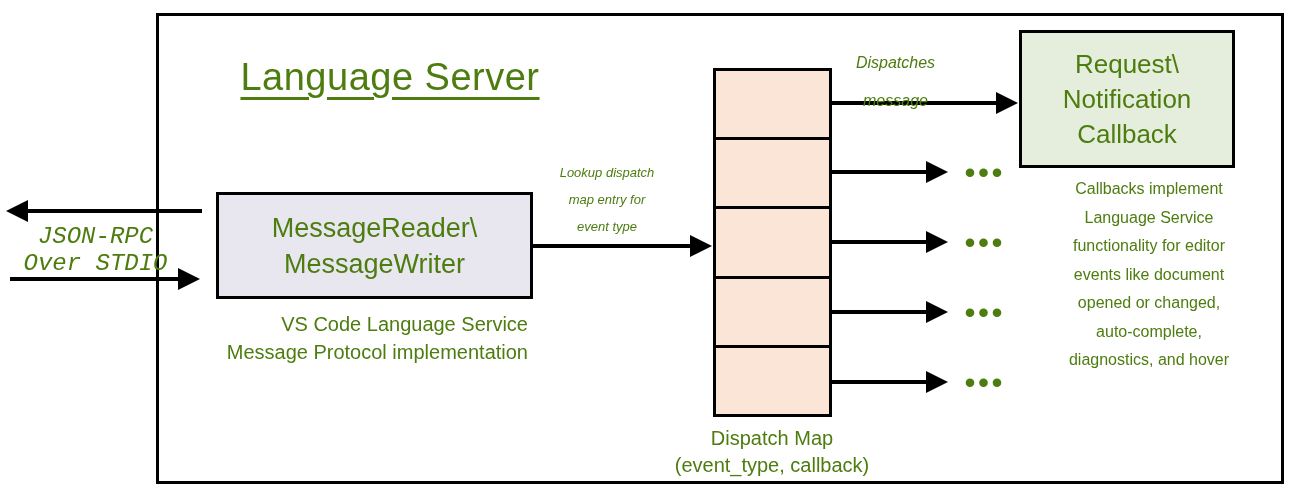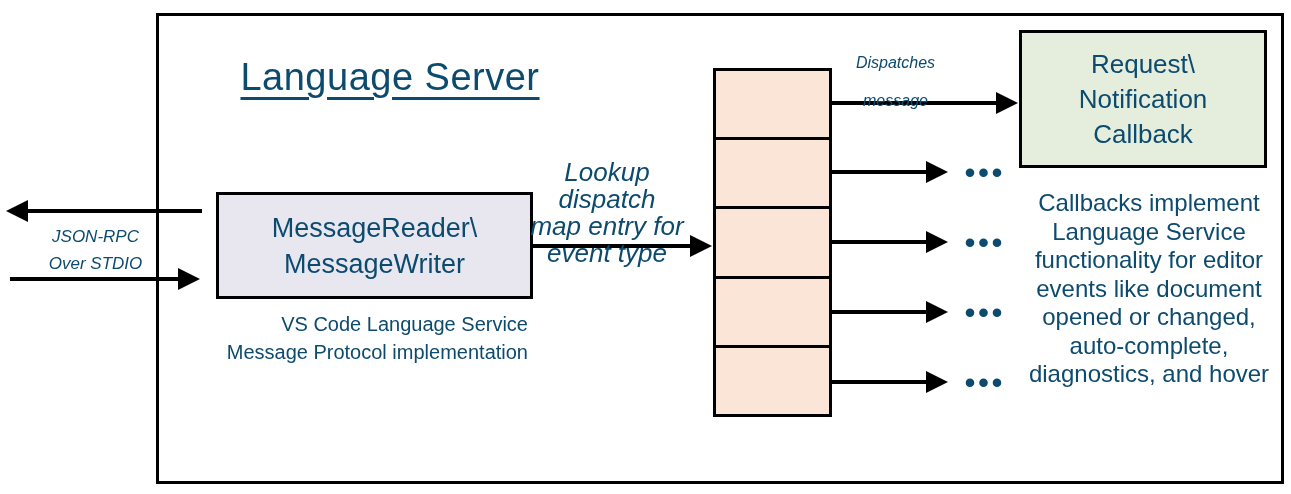--- a/index.html
+++ b/index.html
@@ -1,18 +1,18 @@
 <!DOCTYPE html>
 <html><head>
 <meta charset="utf-8">
 <style>
   html,body{margin:0;padding:0;background:#ffffff;}
   #canvas{
     position:relative;width:1291px;height:494px;background:#ffffff;
-    font-family:"Liberation Sans", sans-serif;color:#0c4a6e;overflow:hidden;
+    font-family:"Liberation Sans", sans-serif;color:#4d7c0f;overflow:hidden;
   }
   .abs{position:absolute;}
   .outer-box{
     left:156px;top:13px;width:1128px;height:471px;
     border:3px solid #000;box-sizing:border-box;background:transparent;
   }
   .title{
     left:190px;top:56px;width:400px;text-align:center;
     font-size:38px;font-weight:400;
     text-decoration:underline;text-decoration-thickness:3px;text-underline-offset:7px;
@@ -22,43 +22,43 @@
     left:200px;top:192px;width:317px;height:107px;box-sizing:border-box;
     border:3px solid #000;background:#E8E7F0;
     display:flex;align-items:center;justify-content:center;
     font-size:27px;line-height:36px;text-align:center;white-space:pre-line;margin-left:16px;
   }
   .msg-caption{
     left:188px;top:310px;width:340px;text-align:right;
     font-size:20px;line-height:28px;white-space:pre-line;
   }
   .lbl-italic{font-style:italic;text-align:center;white-space:pre-line;}
-  .json-label{left:18px;top:223px;width:155px;font-size:17px;line-height:27px;}
-  .lookup-label{left:518px;top:159px;width:178px;font-size:26px;line-height:27px;}
+  .json-label{left:18px;top:223px;width:155px;font-size:24px;line-height:27px;font-family:Liberation Mono, monospace;}
+  .lookup-label{left:518px;top:159px;width:178px;font-size:13px;line-height:27px;}
   .dispatch-label{left:833px;top:44px;width:125px;font-size:16px;line-height:38px;}
   .dispatch-map{
     left:713px;top:68px;width:119px;height:349px;box-sizing:border-box;
     border:3px solid #000;background:#FBE5D6;
     display:flex;flex-direction:column;
   }
   .map-cell{flex:1 1 0;box-sizing:border-box;}
   .map-cell + .map-cell{border-top:3px solid #000;}
   .map-caption{
     left:652px;top:425px;width:240px;text-align:center;
     font-size:20px;line-height:27px;white-space:pre-line;
   }
   .callback-box{
-    left:1019px;top:30px;width:248px;height:138px;box-sizing:border-box;
+    left:1019px;top:30px;width:216px;height:138px;box-sizing:border-box;
     border:3px solid #000;background:#E5EEDC;
     display:flex;align-items:center;justify-content:center;
     font-size:26px;line-height:35px;text-align:center;white-space:pre-line;
   }
   .callback-note{
-    left:1012px;top:189px;width:274px;text-align:center;
-    font-size:24px;line-height:28.5px;white-space:pre-line;
+    left:1012px;top:175px;width:274px;text-align:center;
+    font-size:16px;line-height:28.5px;white-space:pre-line;
   }
   .ellipsis{
     width:54px;text-align:center;font-size:30px;font-weight:700;
     letter-spacing:3px;line-height:30px;height:30px;
   }
   .el-2{left:958px;top:158px;}
   .el-3{left:958px;top:228px;}
   .el-4{left:958px;top:298px;}
   .el-5{left:958px;top:368px;}
   svg.overlay{position:absolute;left:0;top:0;width:1291px;height:494px;pointer-events:none;}
@@ -128,20 +128,22 @@
 map entry for
 event type</div>
 
   <div class="abs dispatch-map">
     <div class="map-cell"></div>
     <div class="map-cell"></div>
     <div class="map-cell"></div>
     <div class="map-cell"></div>
     <div class="map-cell"></div>
   </div>
+  <div class="abs map-caption">Dispatch Map
+(event_type, callback)</div>
 
   <div class="abs dispatch-label lbl-italic">Dispatches
 message</div>
 
   <div class="abs callback-box">Request\
 Notification
 Callback</div>
   <div class="abs callback-note">Callbacks implement
 Language Service
 functionality for editor

